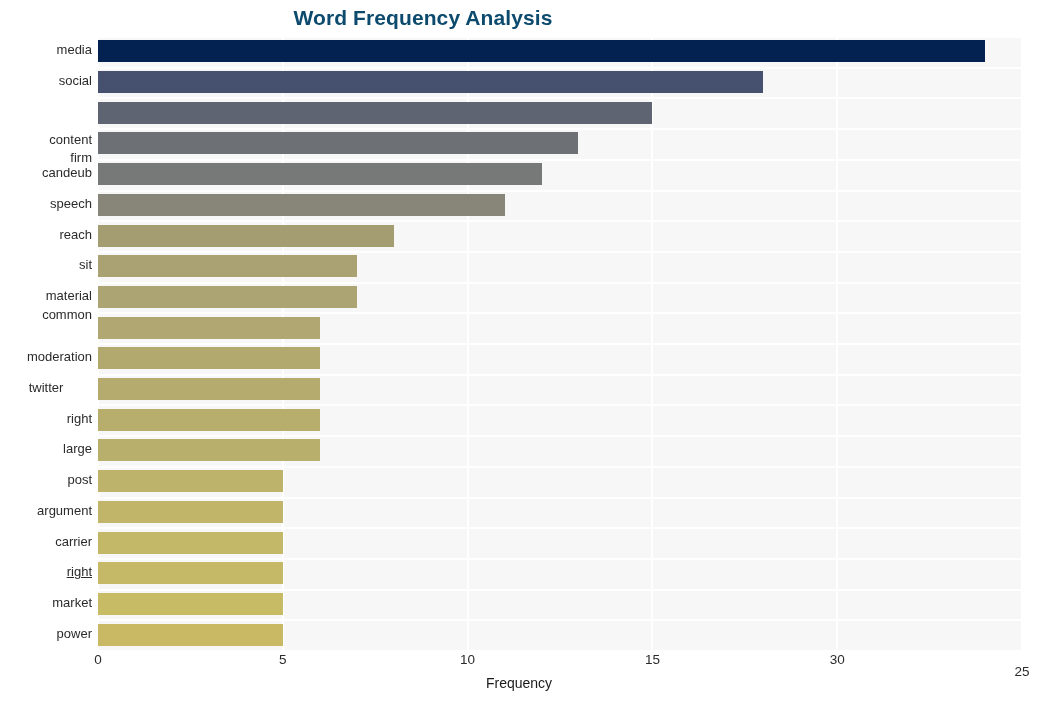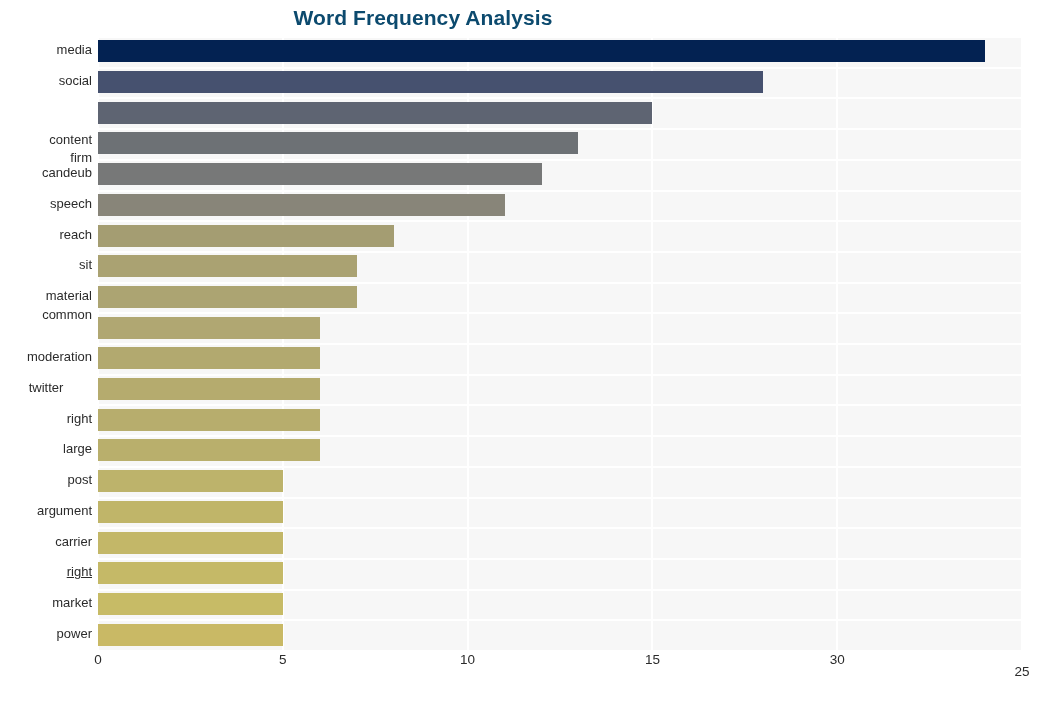--- a/index.html
+++ b/index.html
@@ -180,14 +180,15 @@
 
   <div id="x-labels">
       <div class="x-label" style="left: 98px;">0</div>
       <div class="x-label" style="left: 282.8px;">5</div>
       <div class="x-label" style="left: 467.6px;">10</div>
       <div class="x-label" style="left: 652.4px;">15</div>
       <div class="x-label" style="left: 837.2px;">30</div>
       <div class="x-label" style="left: 1022px; margin-top: 12px;">25</div>
     </div>
 
+  <div id="x-axis-title">Frequency</div>
 
 </div>
 
 </body></html>

